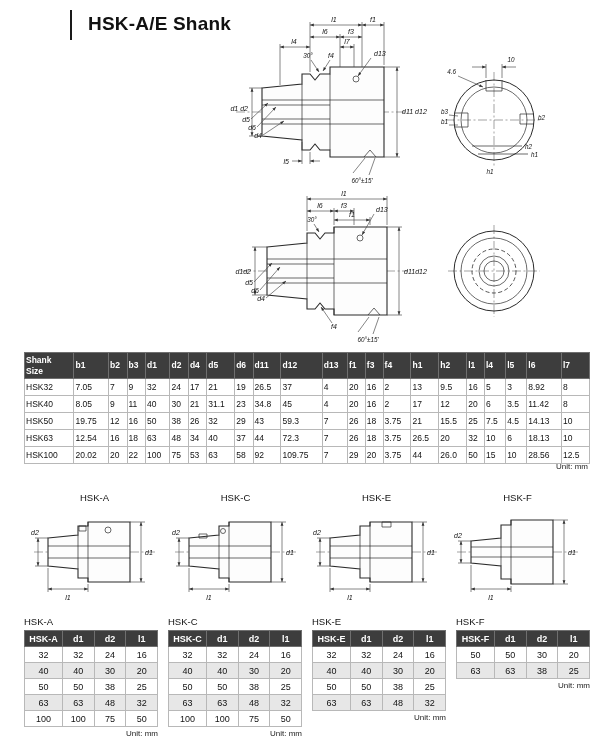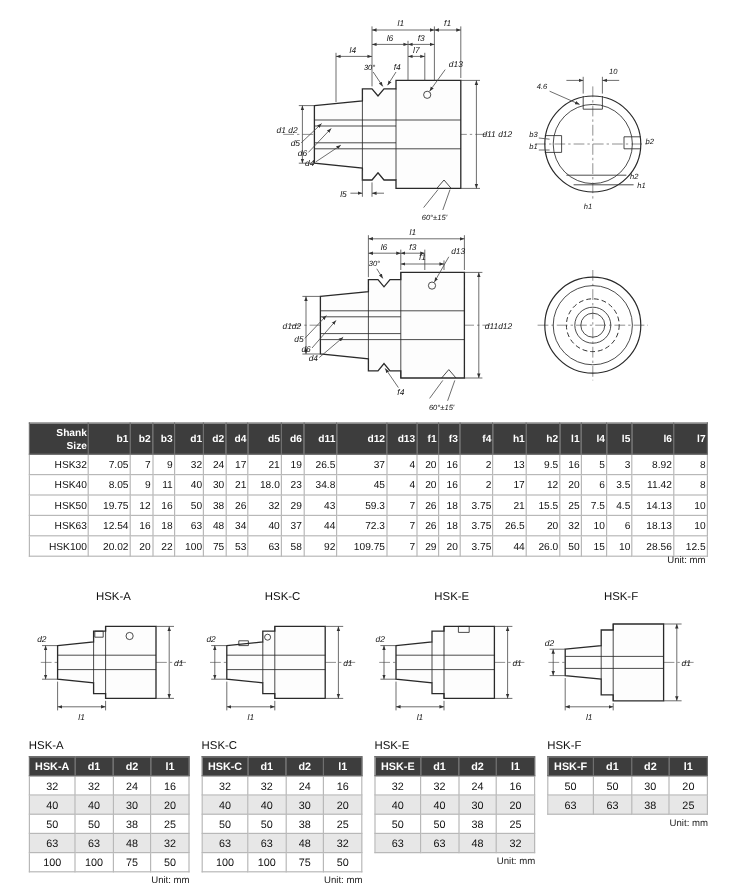--- a/index.html
+++ b/index.html
@@ -15,21 +15,21 @@
   .dt{font-size:7px;font-style:italic;fill:#111}
   .dts{font-size:6.3px;font-style:italic;fill:#111}
   .out{fill:#fdfdfd;stroke:#2a2a2a;stroke-width:1.1}
   .thin{stroke:#2a2a2a;stroke-width:.7;fill:none}
   .cl{stroke:#666;stroke-width:.6;stroke-dasharray:9 2.5 2 2.5;fill:none}
   .dim{stroke:#444;stroke-width:.65;fill:none}
   .dash{stroke:#2a2a2a;stroke-width:.8;stroke-dasharray:4 2.5;fill:none}
   .cir{fill:none;stroke:#2a2a2a;stroke-width:1}
 
   table.main{position:absolute;left:24px;top:352px;width:566px;border-collapse:collapse;
-             font-size:8.5px;text-align:right}
+             font-size:8.5px;text-align:left}
   table.main th{background:#3d3d3d;color:#fff;font-weight:bold;border:1px solid #6f6f6f;
                 padding:2px 1px;white-space:pre-line;line-height:1.25}
   table.main td{border:1px solid #b8b8b8;padding:3px 1px;background:#fff}
   .unit-main{position:absolute;right:26px;top:462px;font-size:8px;color:#222}
 
   .diagrow{position:absolute;left:24px;top:492px;width:566px;display:flex}
   .diag{width:141px;display:flex;flex-direction:column;align-items:center}
   .dtitle{font-size:9.5px;margin-bottom:1px;color:#111}
 
   .trow{position:absolute;left:24px;top:616px;width:566px;display:flex;justify-content:space-between}
@@ -41,20 +41,21 @@
   table.mini th:first-child{width:38px}
   table.mini tbody tr:nth-child(odd) td{background:#fff}
   table.mini tbody tr:nth-child(even) td{background:#e7e7e7}
   .sunit{font-size:8px;text-align:right;margin-top:2px;color:#222}
 </style>
 </head>
 <body>
 
 <div class="page">
 
+  <div class="title">HSK-A/E Shank</div>
 
   <svg class="drw" style="left:222px;top:12px" width="360" height="174" viewBox="0 0 360 174">
     <defs>
       <marker id="ar1" viewBox="0 0 10 10" refX="9" refY="5" markerWidth="6.5" markerHeight="6.5" orient="auto-start-reverse">
         <path d="M0,1.6 L9,5 L0,8.4 z" fill="#333"></path>
       </marker>
     </defs>
     <g>
       <line class="cl" x1="14" y1="100" x2="186" y2="100"></line>
       <path class="out" d="M40,76 L80,72 L80,62 L88,62 L93,68 L98,62 L108,62 L108,55 L162,55 L162,145 L108,145 L108,138 L98,138 L93,132 L88,138 L80,138 L80,128 L40,124 Z"></path>
@@ -265,21 +266,21 @@
           <td>8</td>
         </tr>
         <tr>
           <td>HSK40</td>
           <td>8.05</td>
           <td>9</td>
           <td>11</td>
           <td>40</td>
           <td>30</td>
           <td>21</td>
-          <td>18.0</td>
+          <td>31.1</td>
           <td>23</td>
           <td>34.8</td>
           <td>45</td>
           <td>4</td>
           <td>20</td>
           <td>16</td>
           <td>2</td>
           <td>17</td>
           <td>12</td>
           <td>20</td>

